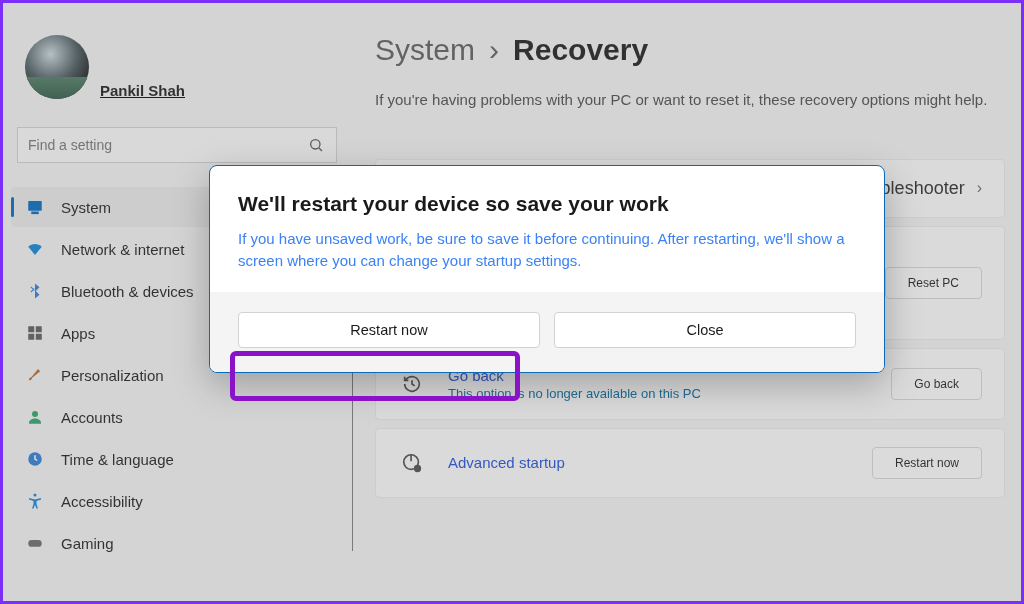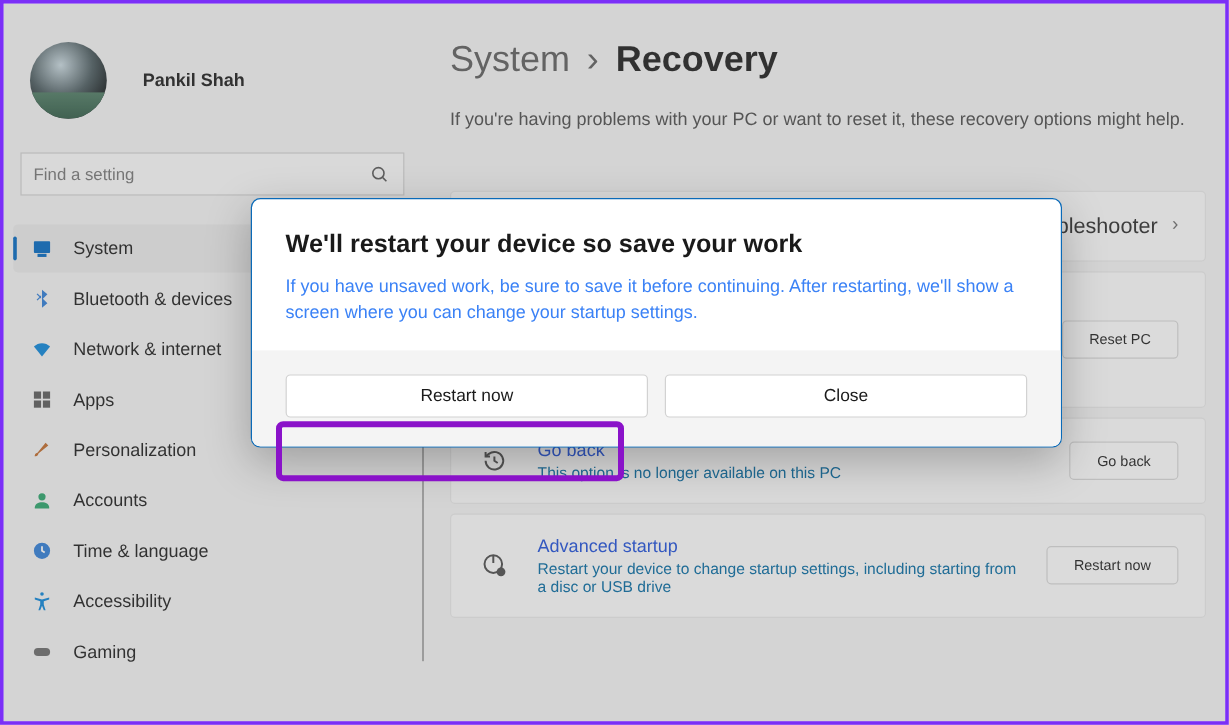--- a/index.html
+++ b/index.html
@@ -23,24 +23,25 @@
     height: 100%;
   }
   .sidebar {
     width: 348px;
     padding: 16px 8px 0 8px;
     display: flex;
     flex-direction: column;
   }
   .user-row {
     display: flex;
-    align-items: center;
-    gap: 30px;
+    align-items: flex-end;
+    gap: 11px;
     padding: 16px 10px 10px 14px;
     margin-bottom: 18px;
+    text-decoration: underline;
   }
   .avatar {
     width: 64px;
     height: 64px;
     border-radius: 50%;
     background: radial-gradient(circle at 40% 30%, #c9d9e0 0%, #4a5a5e 45%, #1c2426 70%);
     position: relative;
     overflow: hidden;
     flex-shrink: 0;
   }
@@ -253,33 +254,33 @@
           <span class="nav-icon">
             <svg viewBox="0 0 24 24" width="18" height="18" fill="none" stroke="#0067c0" stroke-width="2">
                 <rect x="3" y="4" width="18" height="13" rx="1" fill="#0067c0" stroke="none"></rect>
                 <rect x="8" y="19" width="8" height="1.5" fill="#0067c0"></rect>
               </svg>
           </span>
           <span>System</span>
         </div>
         <div class="nav-item">
           <span class="nav-icon">
+            <svg viewBox="0 0 24 24" width="18" height="18" fill="#0a84d8">
+                <path d="M12 20l9-11c-5-5-13-5-18 0l9 11z"></path>
+              </svg>
+          </span>
+          <span>Network &amp; internet</span>
+        </div>
+        <div class="nav-item">
+          <span class="nav-icon">
             <svg viewBox="0 0 24 24" width="18" height="18" fill="#2e7cd6">
                 <path d="M12 2l6 5-5 5 5 5-6 5V2zm-1 10L6 7l1-1 4 4-4 4-1-1 5-5z" fill="#2e7cd6"></path>
               </svg>
           </span>
           <span>Bluetooth &amp; devices</span>
-        </div>
-        <div class="nav-item">
-          <span class="nav-icon">
-            <svg viewBox="0 0 24 24" width="18" height="18" fill="#0a84d8">
-                <path d="M12 20l9-11c-5-5-13-5-18 0l9 11z"></path>
-              </svg>
-          </span>
-          <span>Network &amp; internet</span>
         </div>
         <div class="nav-item">
           <span class="nav-icon">
             <svg viewBox="0 0 24 24" width="18" height="18" fill="#5a5a5a">
                 <rect x="3" y="3" width="8" height="8"></rect>
                 <rect x="13" y="3" width="8" height="8"></rect>
                 <rect x="3" y="13" width="8" height="8"></rect>
                 <rect x="13" y="13" width="8" height="8"></rect>
               </svg>
           </span>
@@ -368,21 +369,20 @@
         <div class="card">
           <span class="card-icon">
             <svg viewBox="0 0 24 24" width="22" height="22" fill="none" stroke="#4a4a4a" stroke-width="1.8">
                 <circle cx="11" cy="11" r="8"></circle>
                 <line x1="11" y1="3" x2="11" y2="10"></line>
                 <circle cx="18" cy="18" r="4" fill="#4a4a4a" stroke="none"></circle>
               </svg>
           </span>
           <div class="card-body">
             <div class="card-title">Advanced startup</div>
-            <div class="card-desc">Restart your device to change startup settings, including starting from a disc or USB drive</div>
           </div>
           <button class="card-action">Restart now</button>
         </div>
       </div>
     </main>
   </div>
 </div>
 
 <div class="dim"></div>
 

